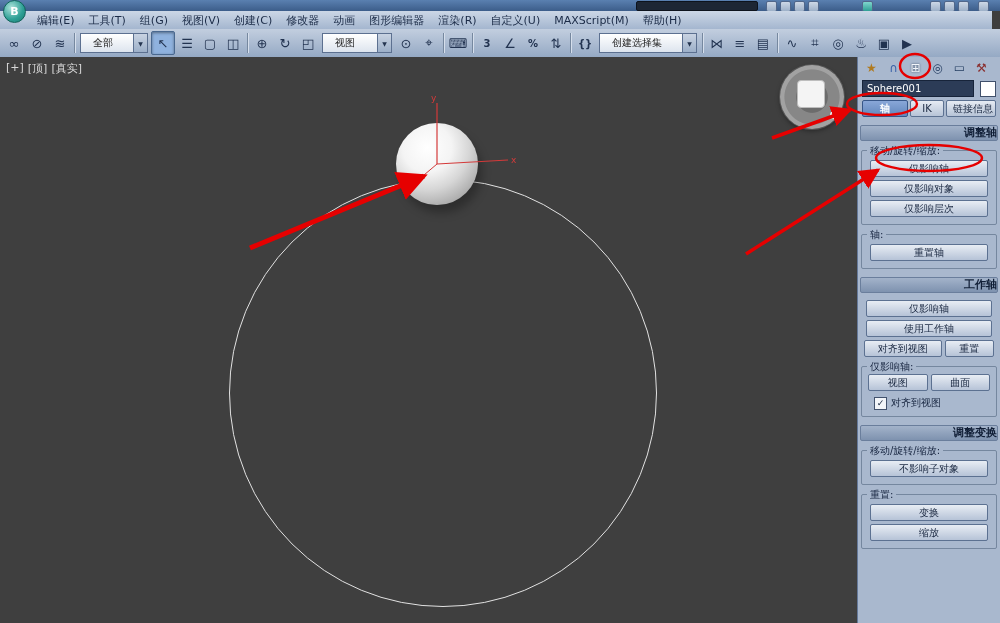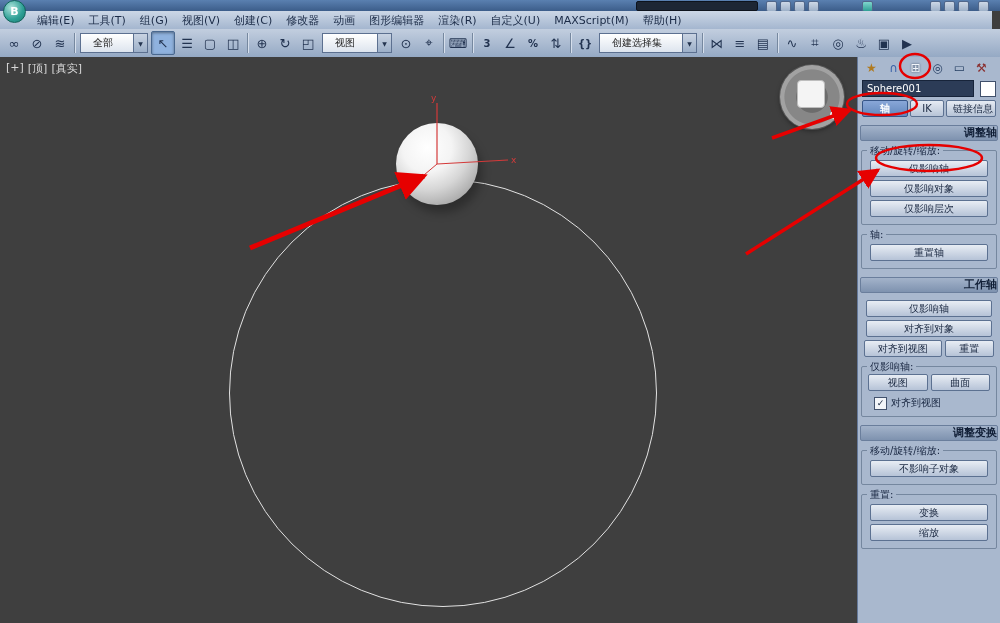--- a/index.html
+++ b/index.html
@@ -216,21 +216,21 @@
       <div class="cp-btn">仅影响对象</div>
       <div class="cp-btn">仅影响层次</div>
     </div>
     <div class="cp-group">
       <div class="cp-group-label">轴:</div>
       <div class="cp-btn">重置轴</div>
     </div>
 
     <div class="rollout">工作轴</div>
     <div class="cp-btn" style="margin-top:7px">仅影响轴</div>
-    <div class="cp-btn">对齐到对象</div>
+    <div class="cp-btn">使用工作轴</div>
     <div class="cp-row">
       <div class="cp-btn" style="flex:1.6">对齐到视图</div>
       <div class="cp-btn">重置</div>
     </div>
     <div class="cp-group">
       <div class="cp-group-label">仅影响轴:</div>
       <div class="cp-row" style="margin-top:0">
         <div class="cp-btn">视图</div>
         <div class="cp-btn">曲面</div>
       </div>

